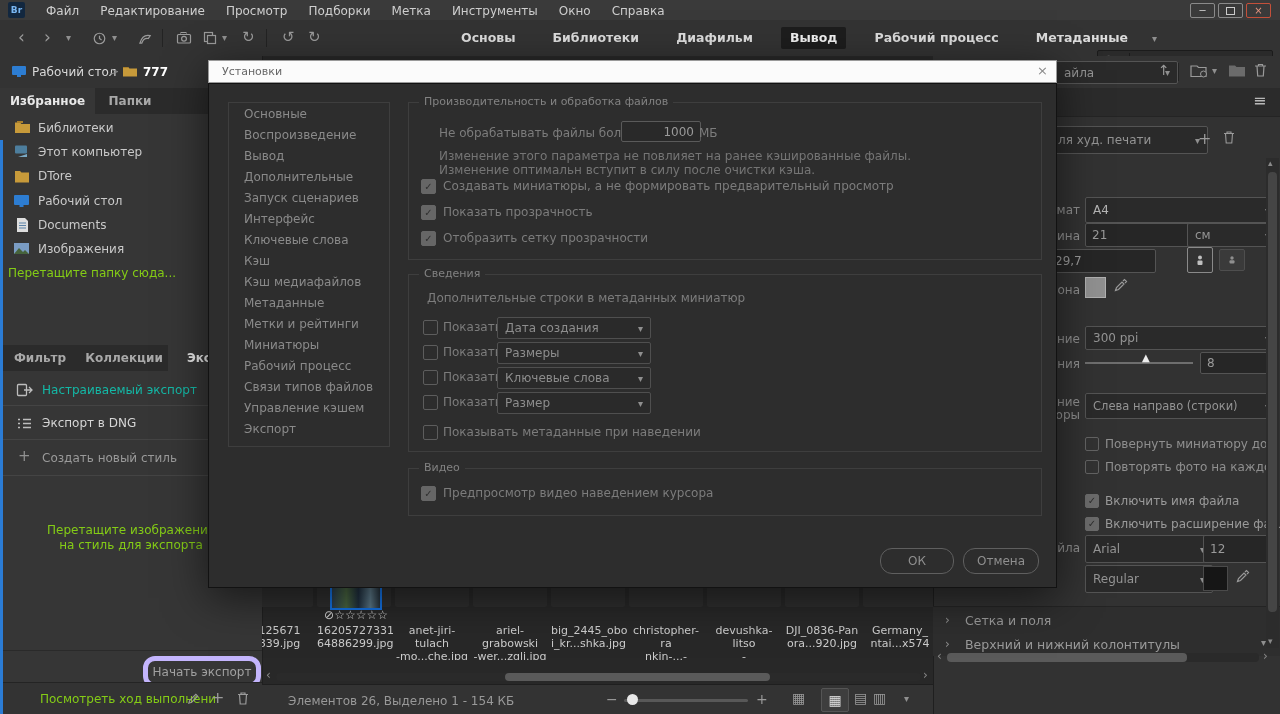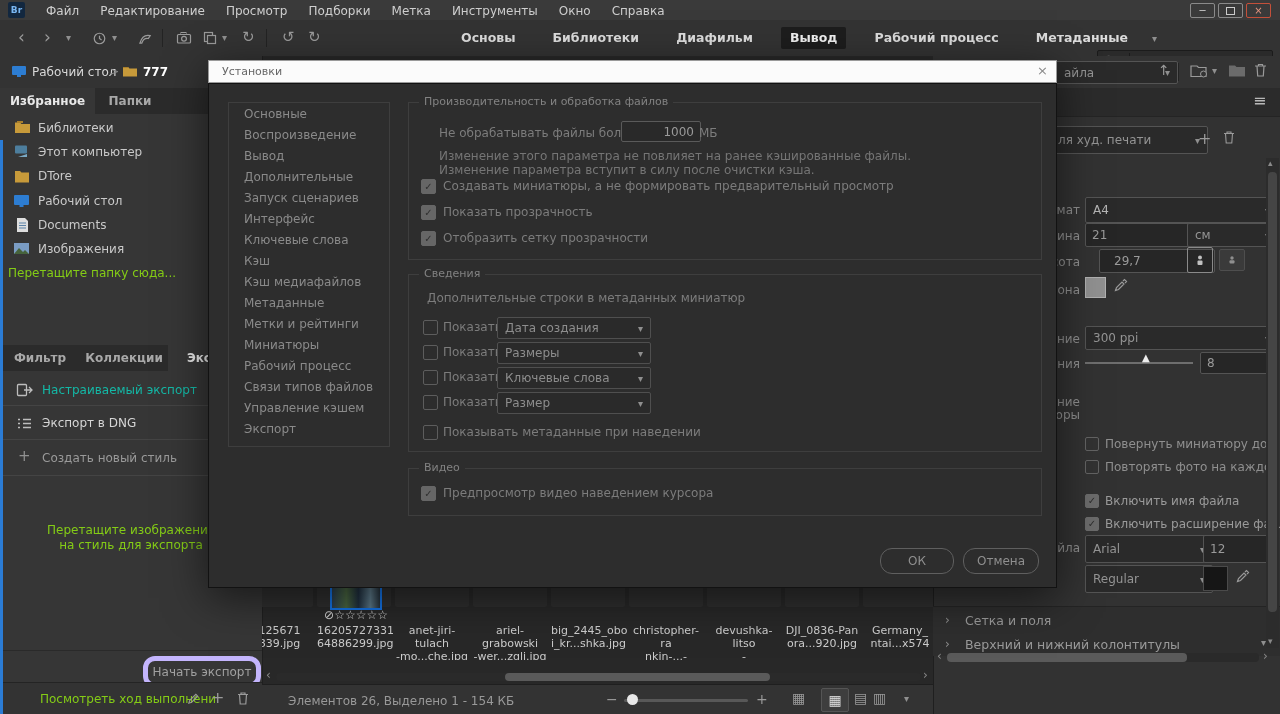--- a/index.html
+++ b/index.html
@@ -376,21 +376,21 @@
   <span class="a rl" style="left:1040px;top:229px;width:40px;">ина</span>
   <div class="a inp" style="left:1085px;top:223px;width:94px;height:22px;">
       <span>21</span>
     </div>
   <div class="a sel" style="left:1187px;top:223px;width:75px;height:22px;">
       <span>см</span>
       <span class="caret">▾</span>
     </div>
 
   <span class="a rl" style="left:1040px;top:255px;width:40px;">сота</span>
-  <div class="a inp" style="left:1099px;top:249px;width:94px;height:22px;padding-left:14px;">
+  <div class="a inp" style="left:1040px;top:249px;width:94px;height:22px;padding-left:14px;">
       <span>29,7</span>
     </div>
   <div class="a" style="left:1187px;top:247px;width:24px;height:24px;border:1px solid #8a8a8a;border-radius:2px;display:flex;align-items:center;justify-content:center;">
       <svg width="12" height="14" viewBox="0 0 12 14">
         <circle cx="6" cy="4.5" r="2" fill="#c0c0c0"></circle>
         <rect x="3.5" y="7.5" width="5" height="4.5" rx="1" fill="#c0c0c0"></rect>
       </svg>
     </div>
   <div class="a" style="left:1219px;top:249px;width:24px;height:20px;border:1px solid #4e4e4e;border-radius:2px;display:flex;align-items:center;justify-content:center;background:#3a3a3a;">
       <svg width="14" height="10" viewBox="0 0 14 10">
@@ -415,20 +415,24 @@
 
   <span class="a rl" style="left:1040px;top:357px;width:40px;">ния</span>
   <div class="a" style="left:1085px;top:362px;width:108px;height:2px;background:#6e6e6e;"></div>
   <span class="a" style="left:1142px;top:352px;color:#eeeeee;font-size:10px;">▲</span>
   <div class="a inp" style="left:1200px;top:352px;width:60px;height:20px;">
       <span>8</span>
     </div>
 
   <span class="a rl" style="left:1040px;top:395px;width:40px;">ние</span>
   <span class="a rl" style="left:1040px;top:408px;width:40px;">юры</span>
+  <div class="a sel" style="left:1085px;top:393px;width:177px;height:24px;font-size:11.5px;">
+      <span>Слева направо (строки)</span>
+      <span class="caret">▾</span>
+    </div>
 
   <div class="a cb" style="left:1085px;top:437px;"></div>
   <span class="a nw" style="left:1105px;top:437px;width:162px;overflow:hidden;color:#8f8f8f;font-size:12px;">Повернуть миниатюру до оптимальн</span>
   <div class="a cb" style="left:1085px;top:460px;"></div>
   <span class="a nw" style="left:1105px;top:460px;width:162px;overflow:hidden;color:#8f8f8f;font-size:12px;">Повторять фото на каждой страниц</span>
 
   <div class="a cb k" style="left:1085px;top:494px;">
       <span>✓</span>
     </div>
   <span class="a nw" style="left:1105px;top:494px;color:#9a9a9a;font-size:12px;">Включить имя файла</span>
@@ -505,21 +509,21 @@
     <span class="a nv" style="left:36px;top:362px;">Экспорт</span>
 
     <div class="a fs" style="left:200px;top:42px;width:632px;height:156px;">
       <span class="leg">Производительность и обработка файлов</span>
       <span class="a dlbl" style="left:30px;top:23px;">Не обрабатывать файлы больше чем</span>
       <div class="a inp" style="left:212px;top:18px;width:66px;height:19px;background:#292929;border-color:#5a5a5a;justify-content:flex-end;">
           <span>1000</span>
         </div>
       <span class="a dlbl" style="left:290px;top:23px;">МБ</span>
       <span class="a dnote" style="left:30px;top:46px;">Изменение этого параметра не повлияет на ранее кэшированные файлы.</span>
-      <span class="a dnote" style="left:30px;top:60px;">Изменение параметра вступит в силу после очистки кэша.</span>
+      <span class="a dnote" style="left:30px;top:60px;">Изменение оптимальн вступит в силу после очистки кэша.</span>
       <div class="a dcb k" style="left:12px;top:76px;">
           <span>✓</span>
         </div>
       <span class="a dlbl" style="left:34px;top:76px;">Создавать миниатюры, а не формировать предварительный просмотр</span>
       <div class="a dcb k" style="left:12px;top:102px;">
           <span>✓</span>
         </div>
       <span class="a dlbl" style="left:34px;top:102px;">Показать прозрачность</span>
       <div class="a dcb k" style="left:12px;top:128px;">
           <span>✓</span>

